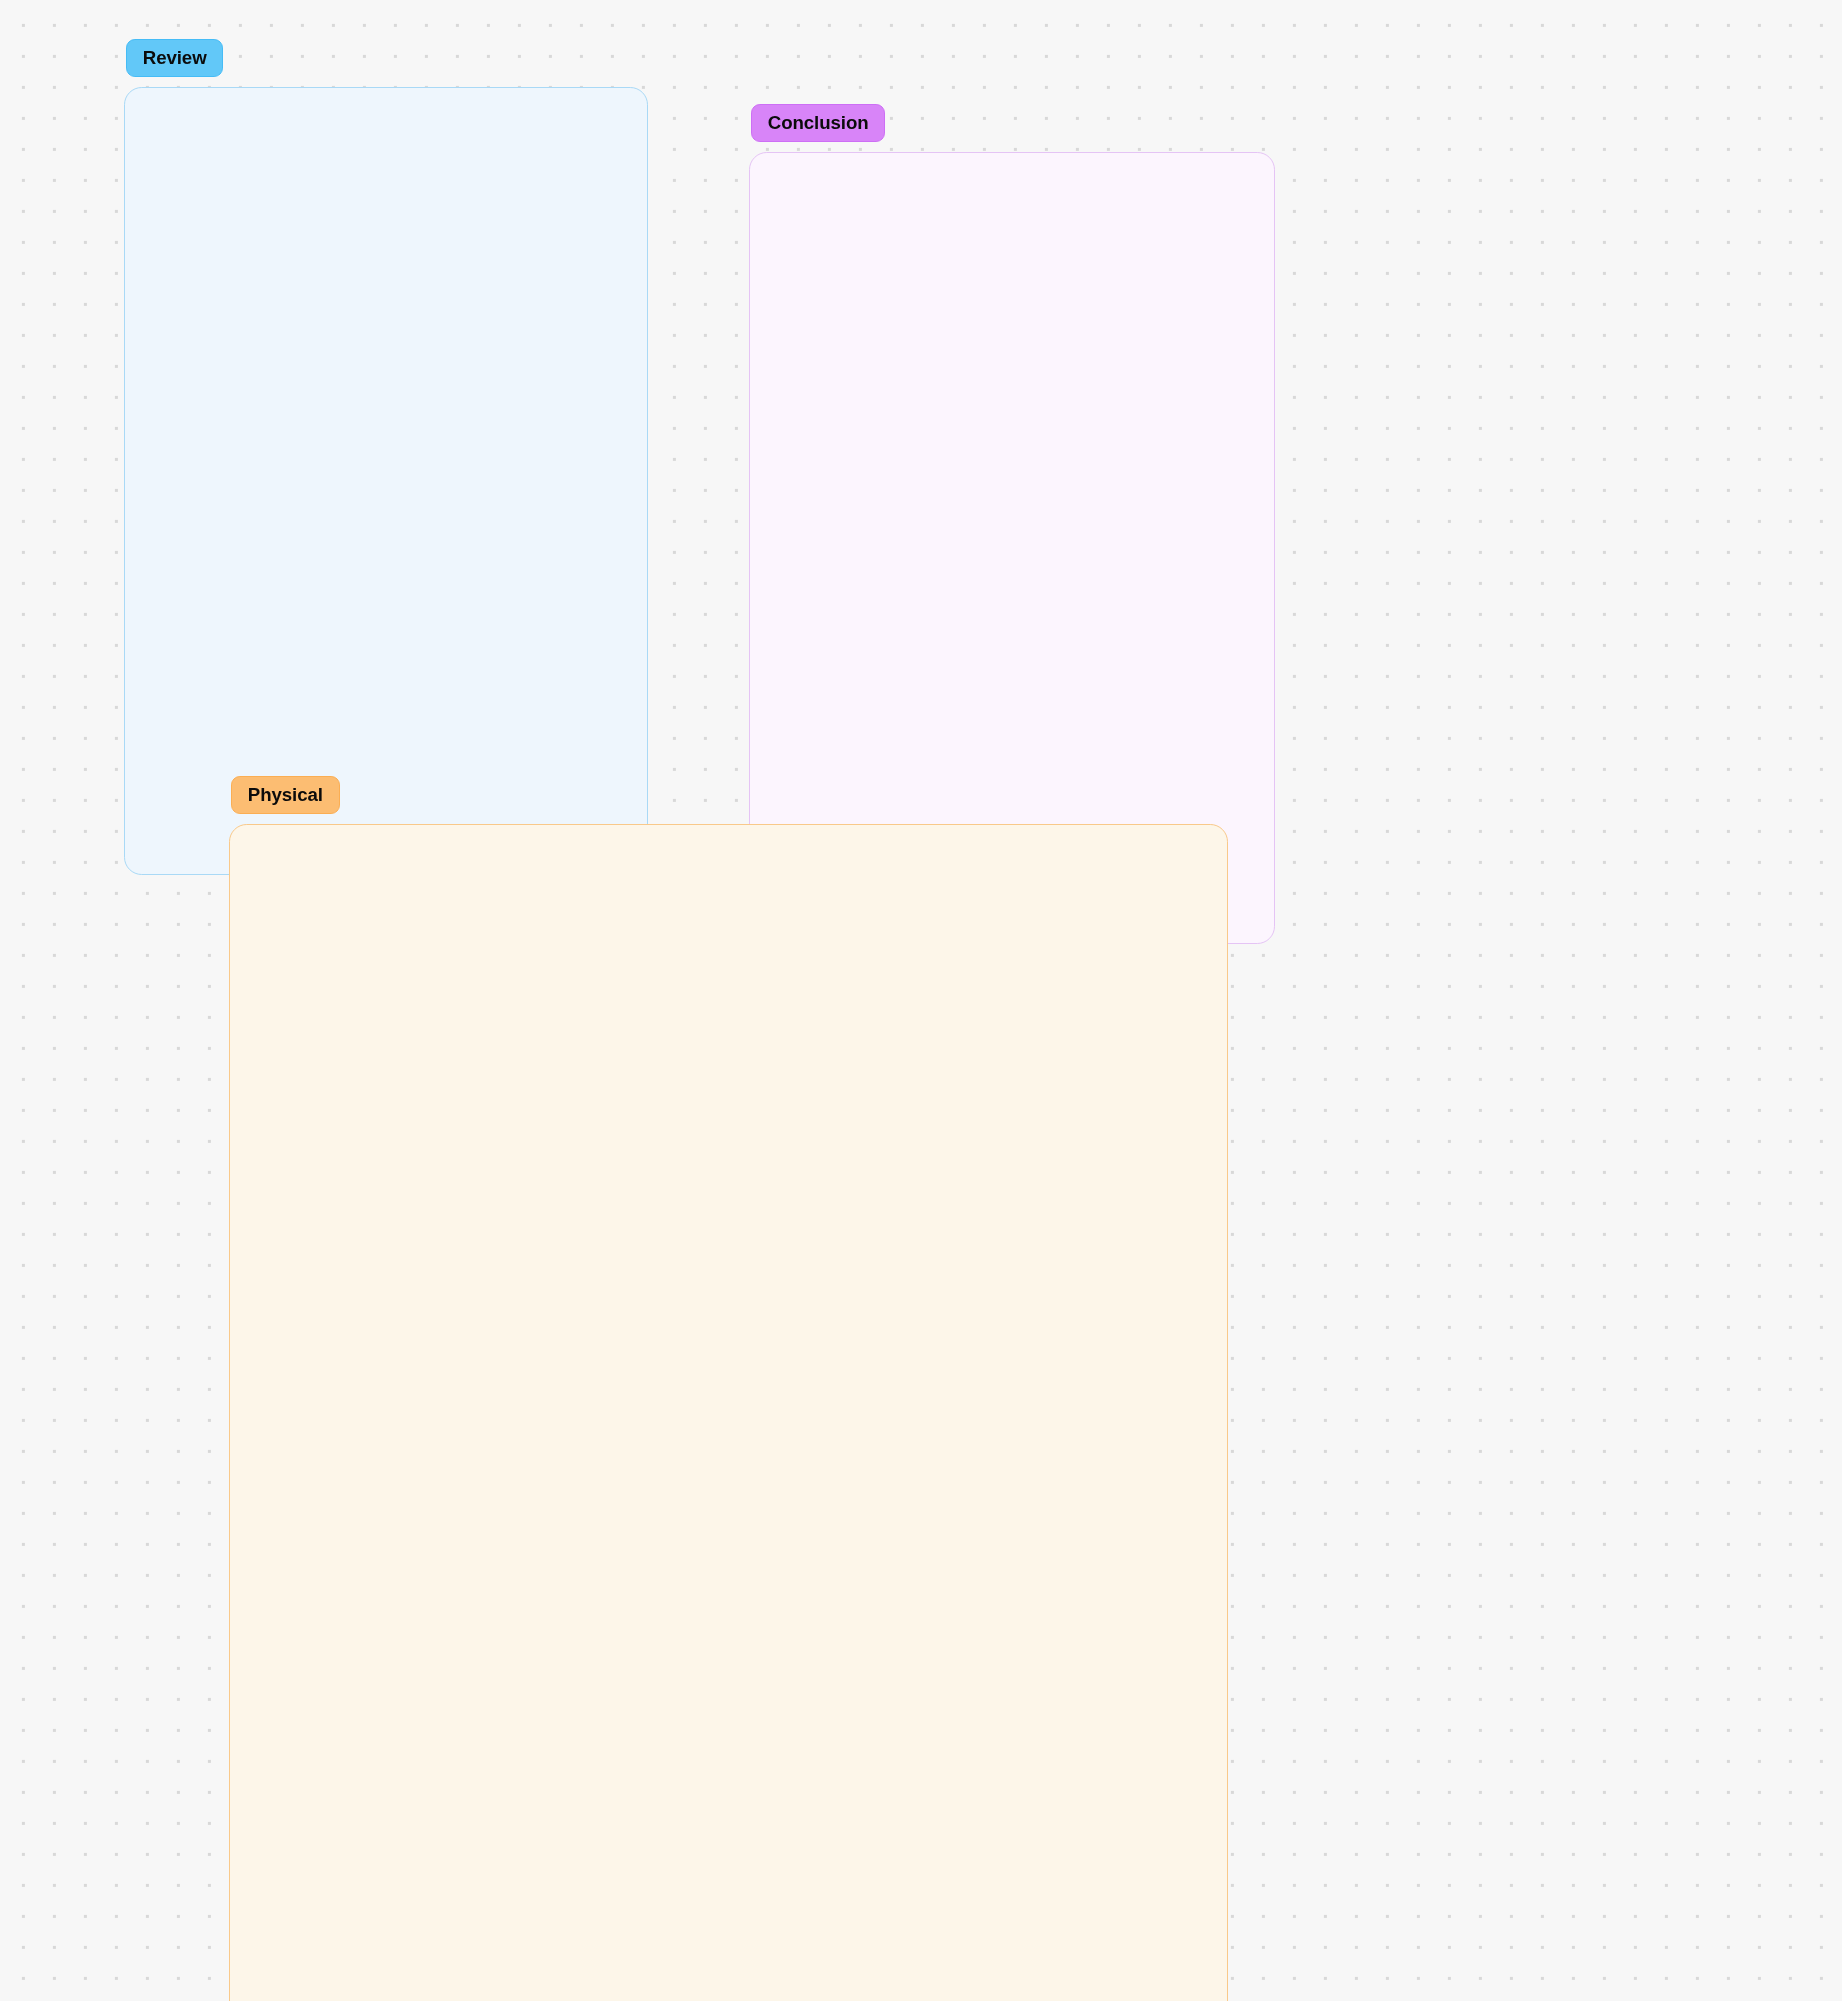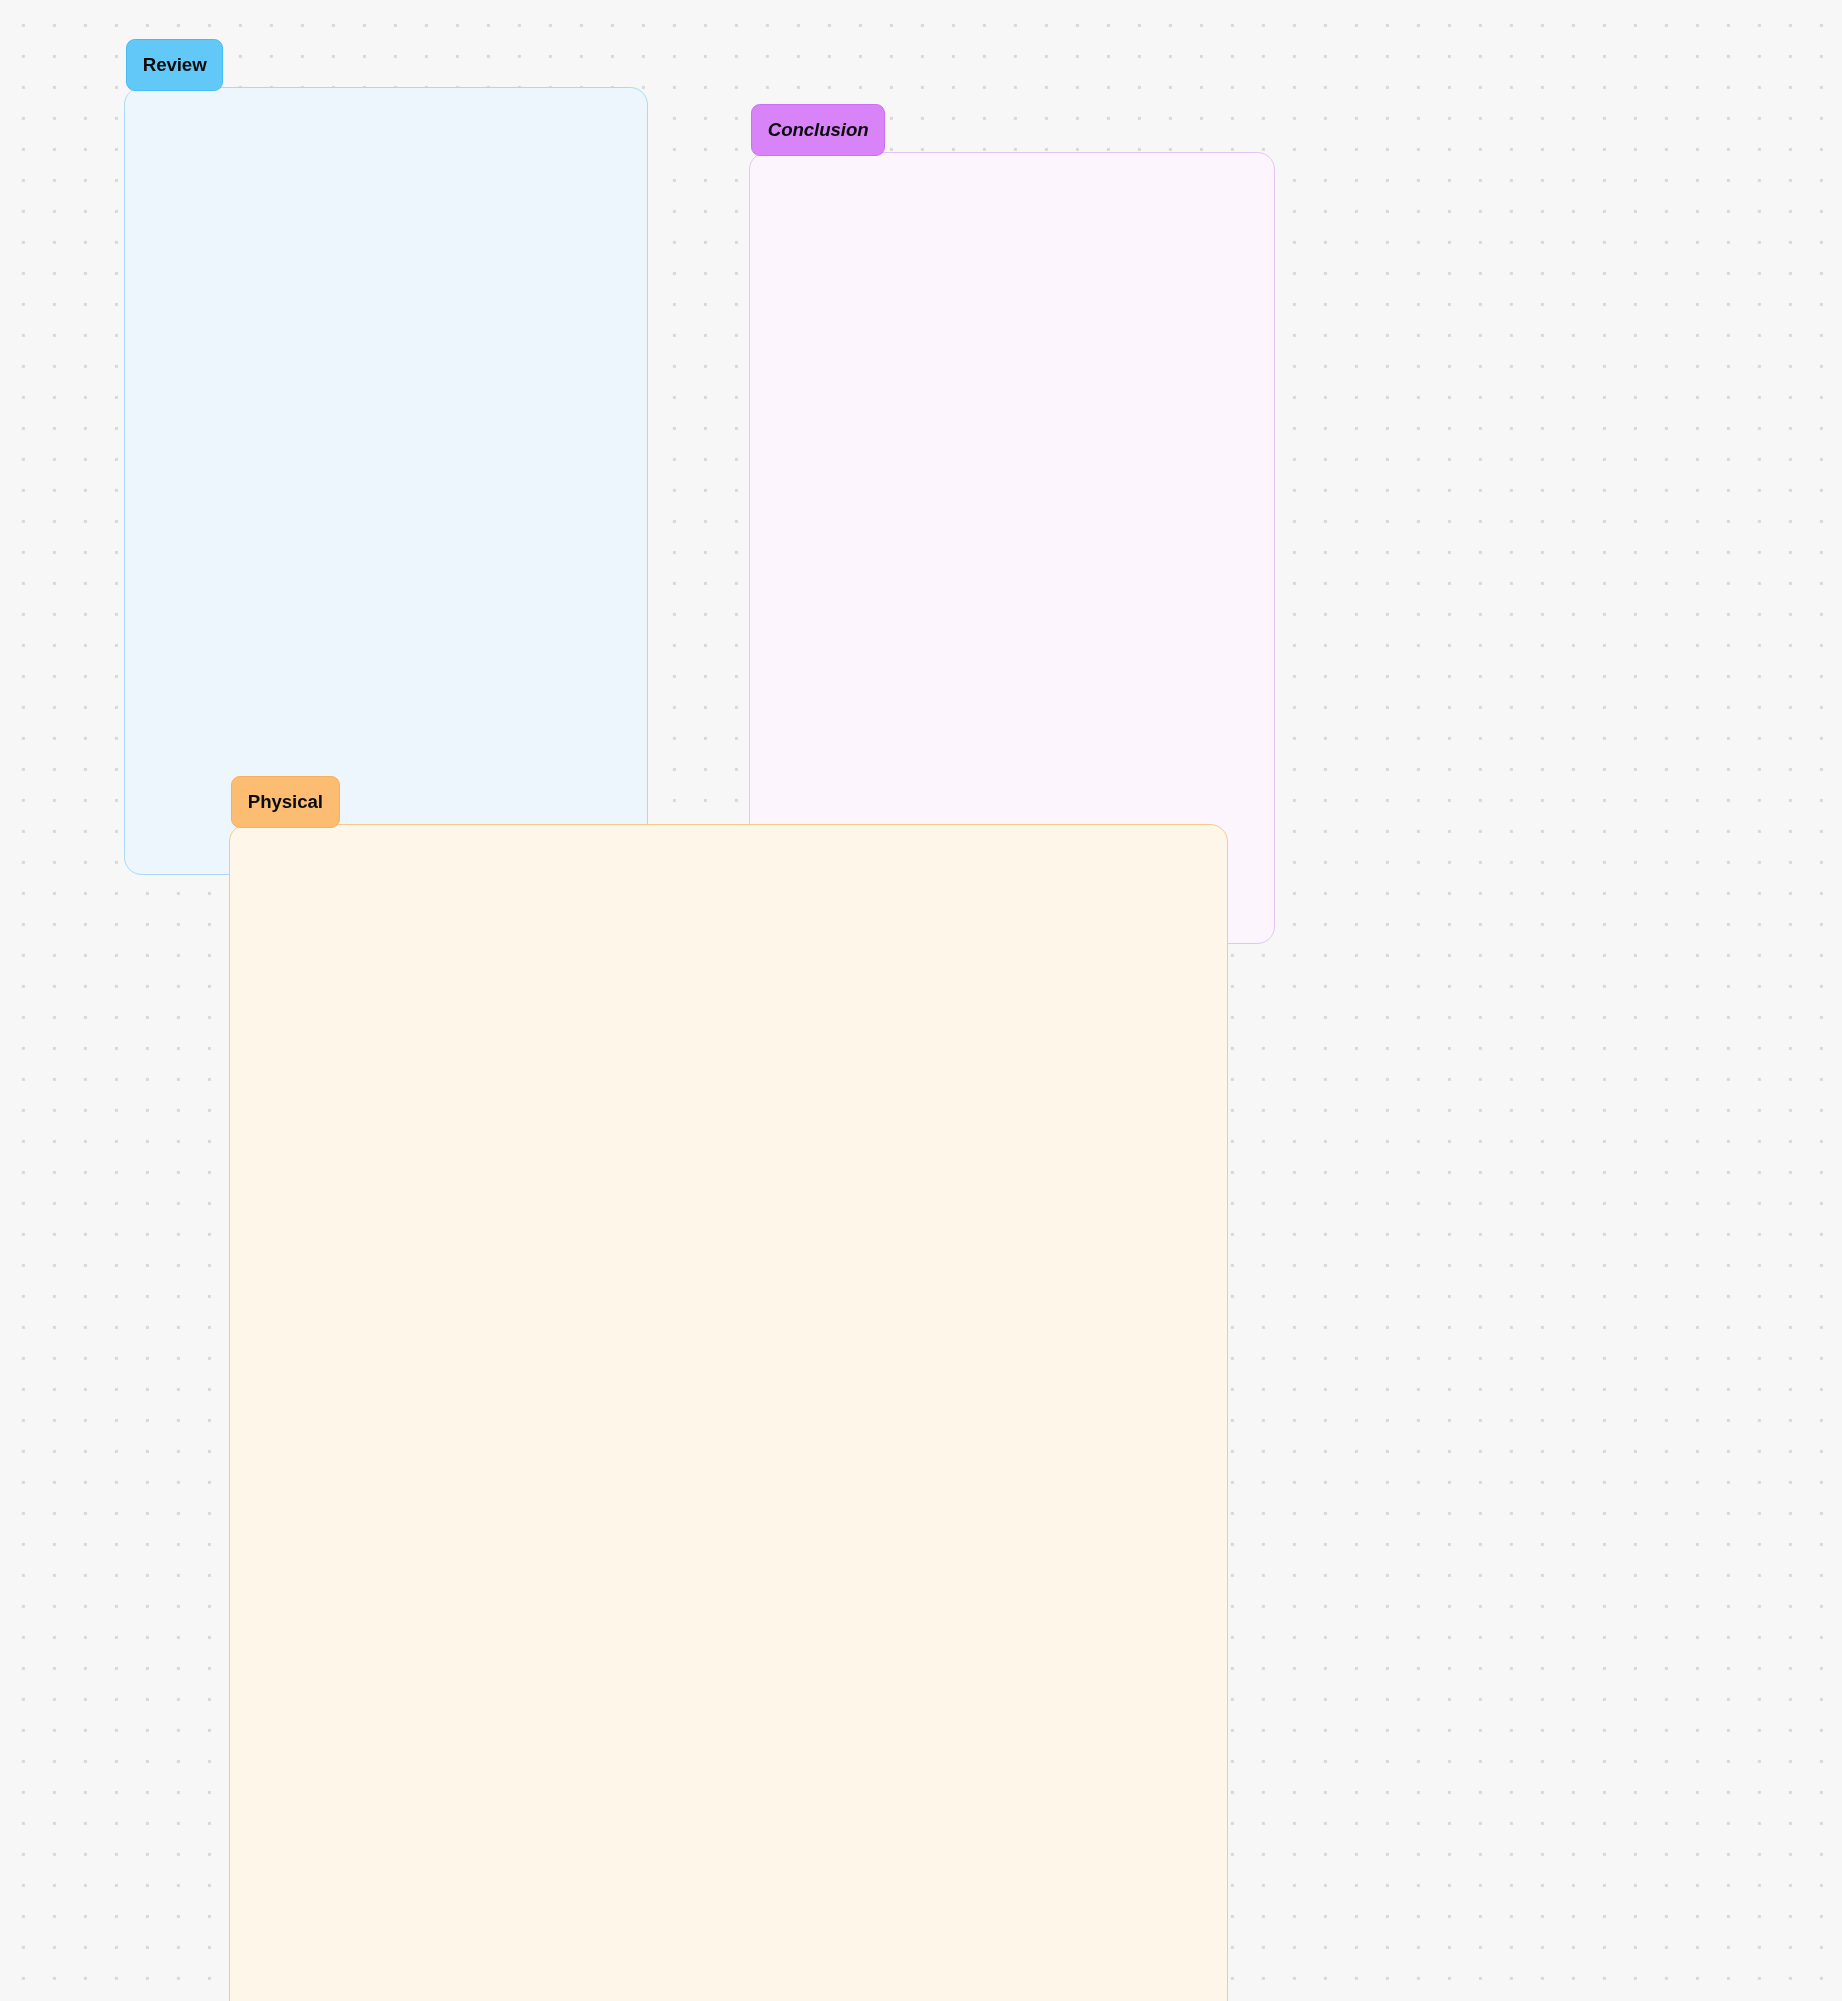--- a/index.html
+++ b/index.html
@@ -57,21 +57,21 @@
     border: 1.5px solid #f9c98a;
     z-index: 3;
   }
 
   
   .badge {
     position: absolute;
     display: inline-flex;
     align-items: center;
     justify-content: center;
-    height: 52px;
+    height: 38px;
     padding: 0 15.8px;
     border-radius: 8.9px;
     font-size: 18.7px;
     font-weight: bold;
     color: #0b0b0b;
     letter-spacing: -0.1px;
     box-sizing: border-box;
     white-space: nowrap;
   }
   .badge-review {
@@ -80,21 +80,20 @@
     background: #62c8f8;
     border: 1.5px solid #46bcf6;
     z-index: 4;
   }
   .badge-conclusion {
     left: 751px;
     top: 104px;
     background: #d884f8;
     border: 1.5px solid #cd6ff5;
     z-index: 5;
-    font-style: italic;
   }
   .badge-strategy {
     left: 231px;
     top: 776px;
     background: #fcbd72;
     border: 1.5px solid #fbae53;
     z-index: 6;
   }
 
   

